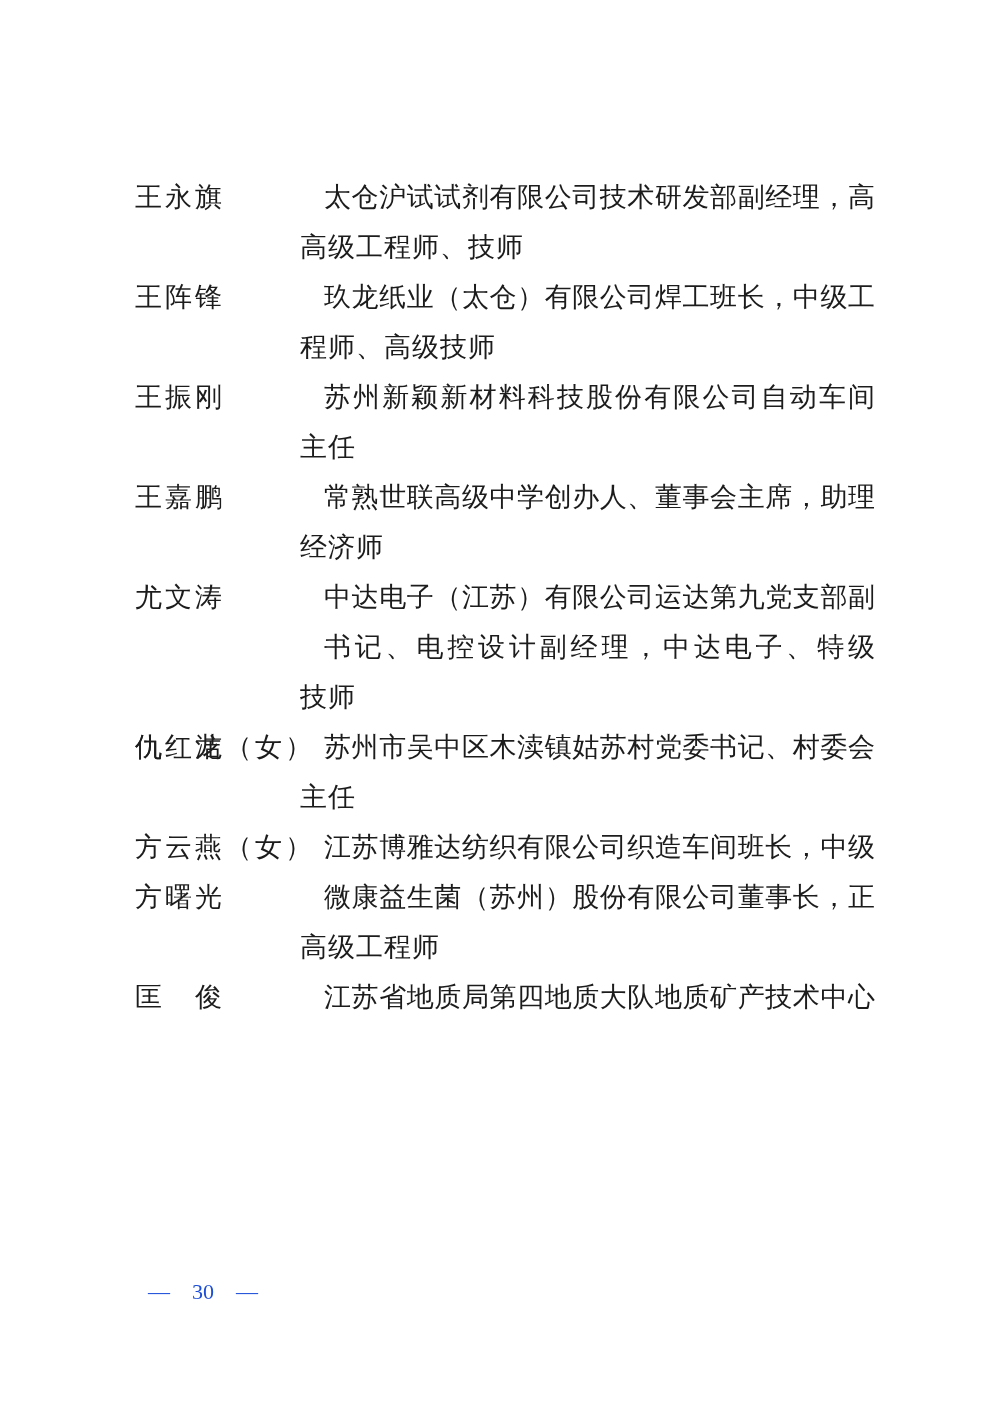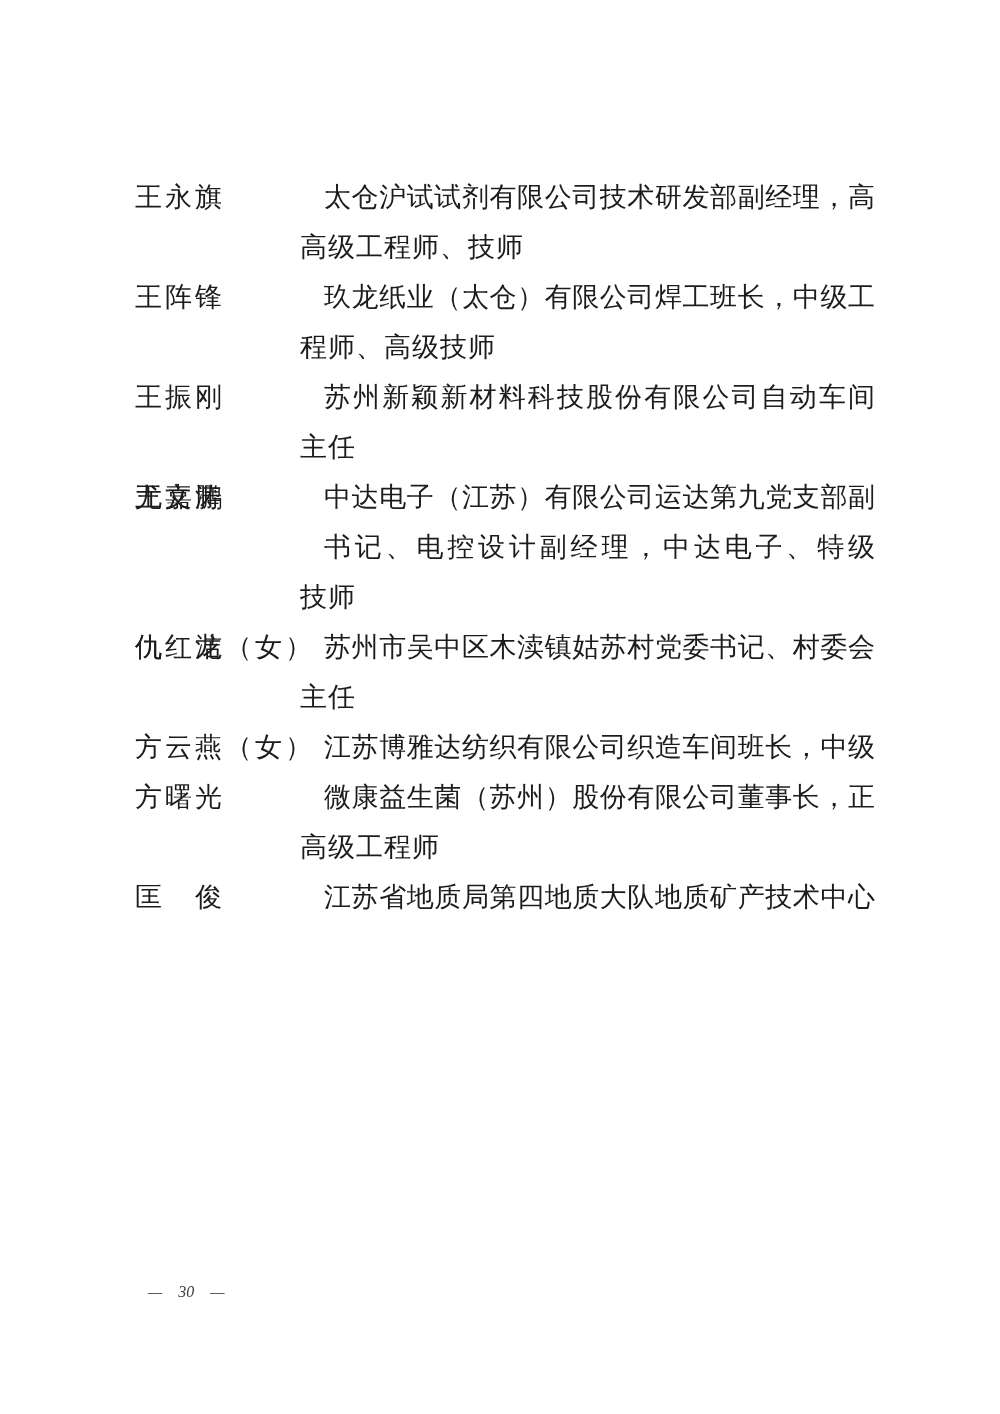--- a/index.html
+++ b/index.html
@@ -42,24 +42,23 @@
   .line.full {
     text-align: justify;
     text-align-last: justify;
     letter-spacing: 0;
     margin-left: 24px;
   }
   .page-footer {
     position: absolute;
     left: 148px; top: 1272px;
     height: 40px; line-height: 40px;
-    font-size: 16px;
-    color: #404040;
+    font-size: 22px;
+    color: #1d4ed8;
     white-space: pre;
-    font-style: italic;
   }
 </style>
 </head>
 <body>
 
 <div class="page">
   <div class="content">
 
     <div class="entry">
       <div class="name-col">王永旗</div>
@@ -80,20 +79,24 @@
     <div class="entry">
       <div class="name-col">王振刚</div>
       <div class="desc-col">
         <div class="line full">苏州新颖新材料科技股份有限公司自动车间</div>
         <div class="line">主任</div>
       </div>
     </div>
 
     <div class="entry">
       <div class="name-col">王嘉鹏</div>
+      <div class="desc-col">
+        <div class="line full">常熟世联高级中学创办人、董事会主席，助理</div>
+        <div class="line">经济师</div>
+      </div>
     </div>
 
     <div class="entry">
       <div class="name-col">尤文涛</div>
       <div class="desc-col">
         <div class="line full">中达电子（江苏）有限公司运达第九党支部副</div>
         <div class="line full">书记、电控设计副经理，中达电子、特级</div>
         <div class="line">技师</div>
       </div>
     </div>

